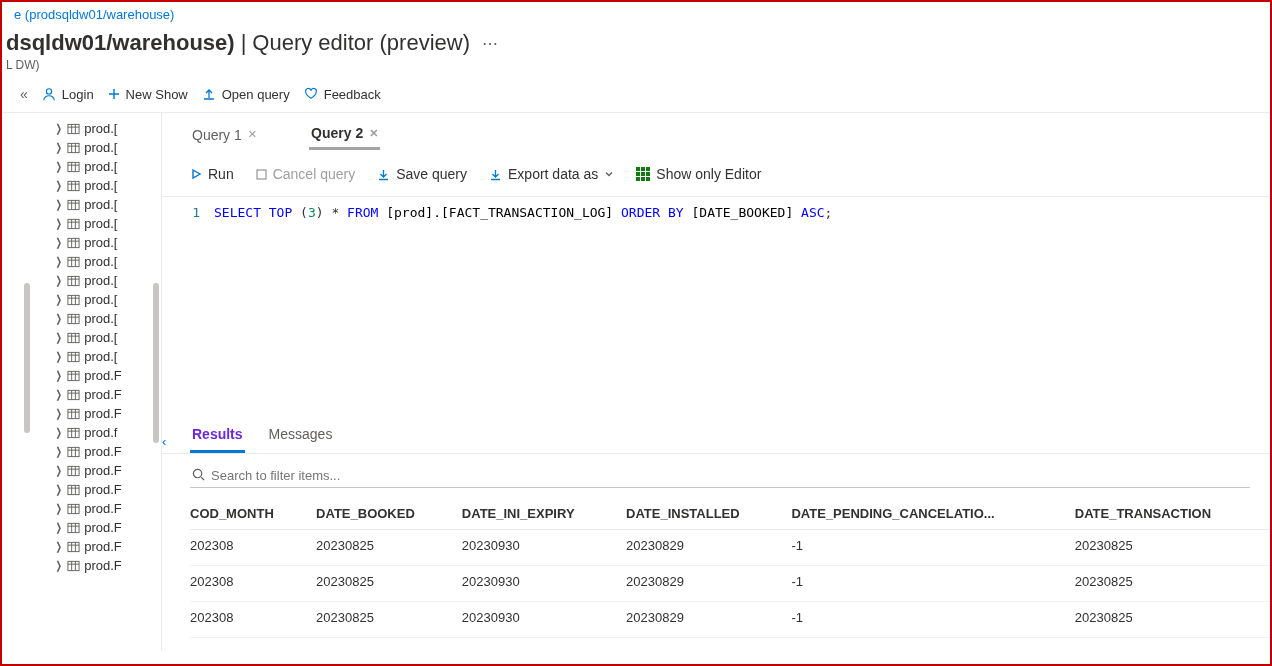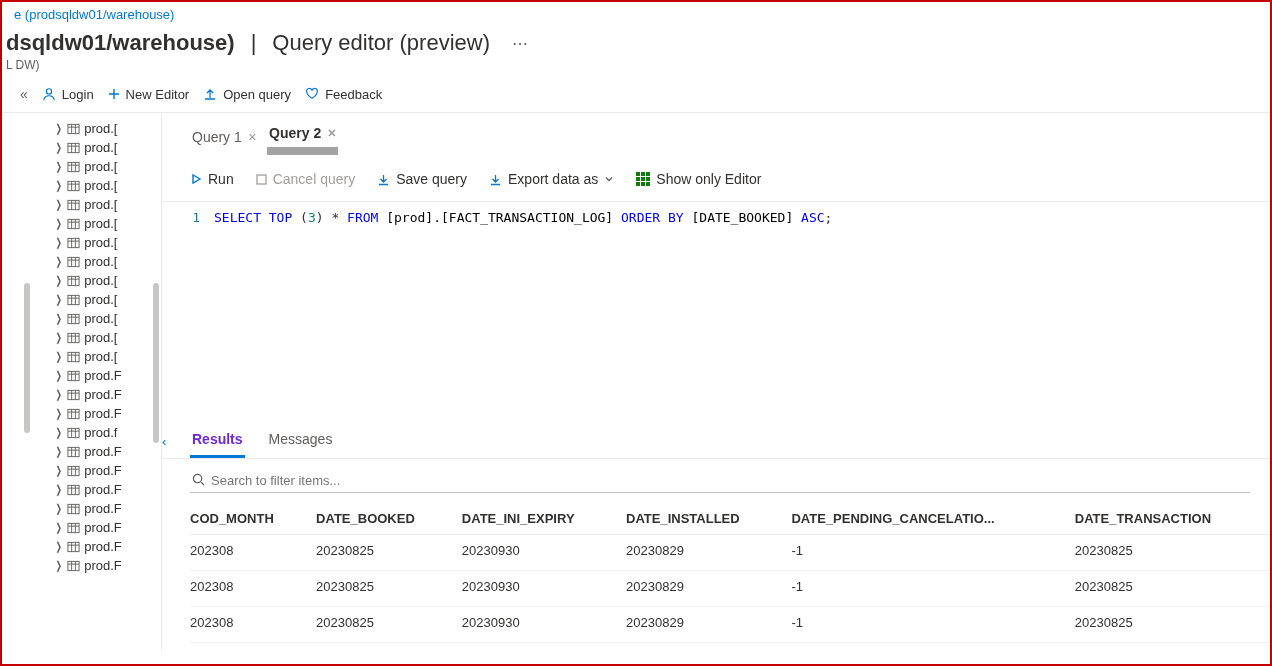--- a/index.html
+++ b/index.html
@@ -16,21 +16,21 @@
   }
   .breadcrumb-top {
     padding: 5px 0 0 12px;
     color: #0078d4;
     font-size: 13px;
   }
   .title-row {
     padding: 8px 0 0 4px;
     display: flex;
     align-items: center;
-    gap: 16px;
+    gap: 6px;
   }
   .title-main {
     font-size: 22px;
     font-weight: 600;
     color: #323130;
   }
   .title-sub {
     font-size: 22px;
     font-weight: 400;
     color: #323130;
@@ -112,21 +112,21 @@
   .tabs-row {
     display:flex; gap:8px;
     padding: 8px 17px 0 28px;
   }
   .tab {
     display:flex; align-items:center; gap:6px;
     padding: 4px 2px 6px 2px;
     font-size:14px; color:#605e5c;
     cursor:pointer;
   }
-  .tab.active { color:#323130; font-weight:600; border-bottom:8px solid #a3a3a3; }
+  .tab.active { color:#323130; font-weight:600; border-bottom:3px solid #a3a3a3;margin-left:42px; }
   .tab .close-x { font-size:11px; color:#a19f9d; }
   .query-toolbar {
     display:flex; align-items:center; gap:22px;
     padding: 16px 0 14px 28px;
   }
   .qtool {
     display:flex; align-items:center; gap:6px;
     font-size:14px; color:#323130; cursor:pointer;
   }
   .qtool.disabled { color:#a19f9d; cursor:default;}
@@ -219,21 +219,21 @@
         </svg>
     </span>
     <span>Login</span>
   </div>
   <div class="tool-btn">
     <span class="ico">
       <svg width="12" height="12" viewBox="0 0 12 12" stroke="currentColor" stroke-width="1.4">
           <path d="M6 1v10M1 6h10"></path>
         </svg>
     </span>
-    <span>New Editor</span>
+    <span>New Show</span>
   </div>
   <div class="tool-btn">
     <span class="ico">
       <svg width="14" height="14" viewBox="0 0 14 14" fill="none" stroke="currentColor" stroke-width="1.3">
           <path d="M7 11V3M4 6l3-3 3 3M2 12h10"></path>
         </svg>
     </span>
     <span>Open query</span>
   </div>
   <div class="tool-btn">

